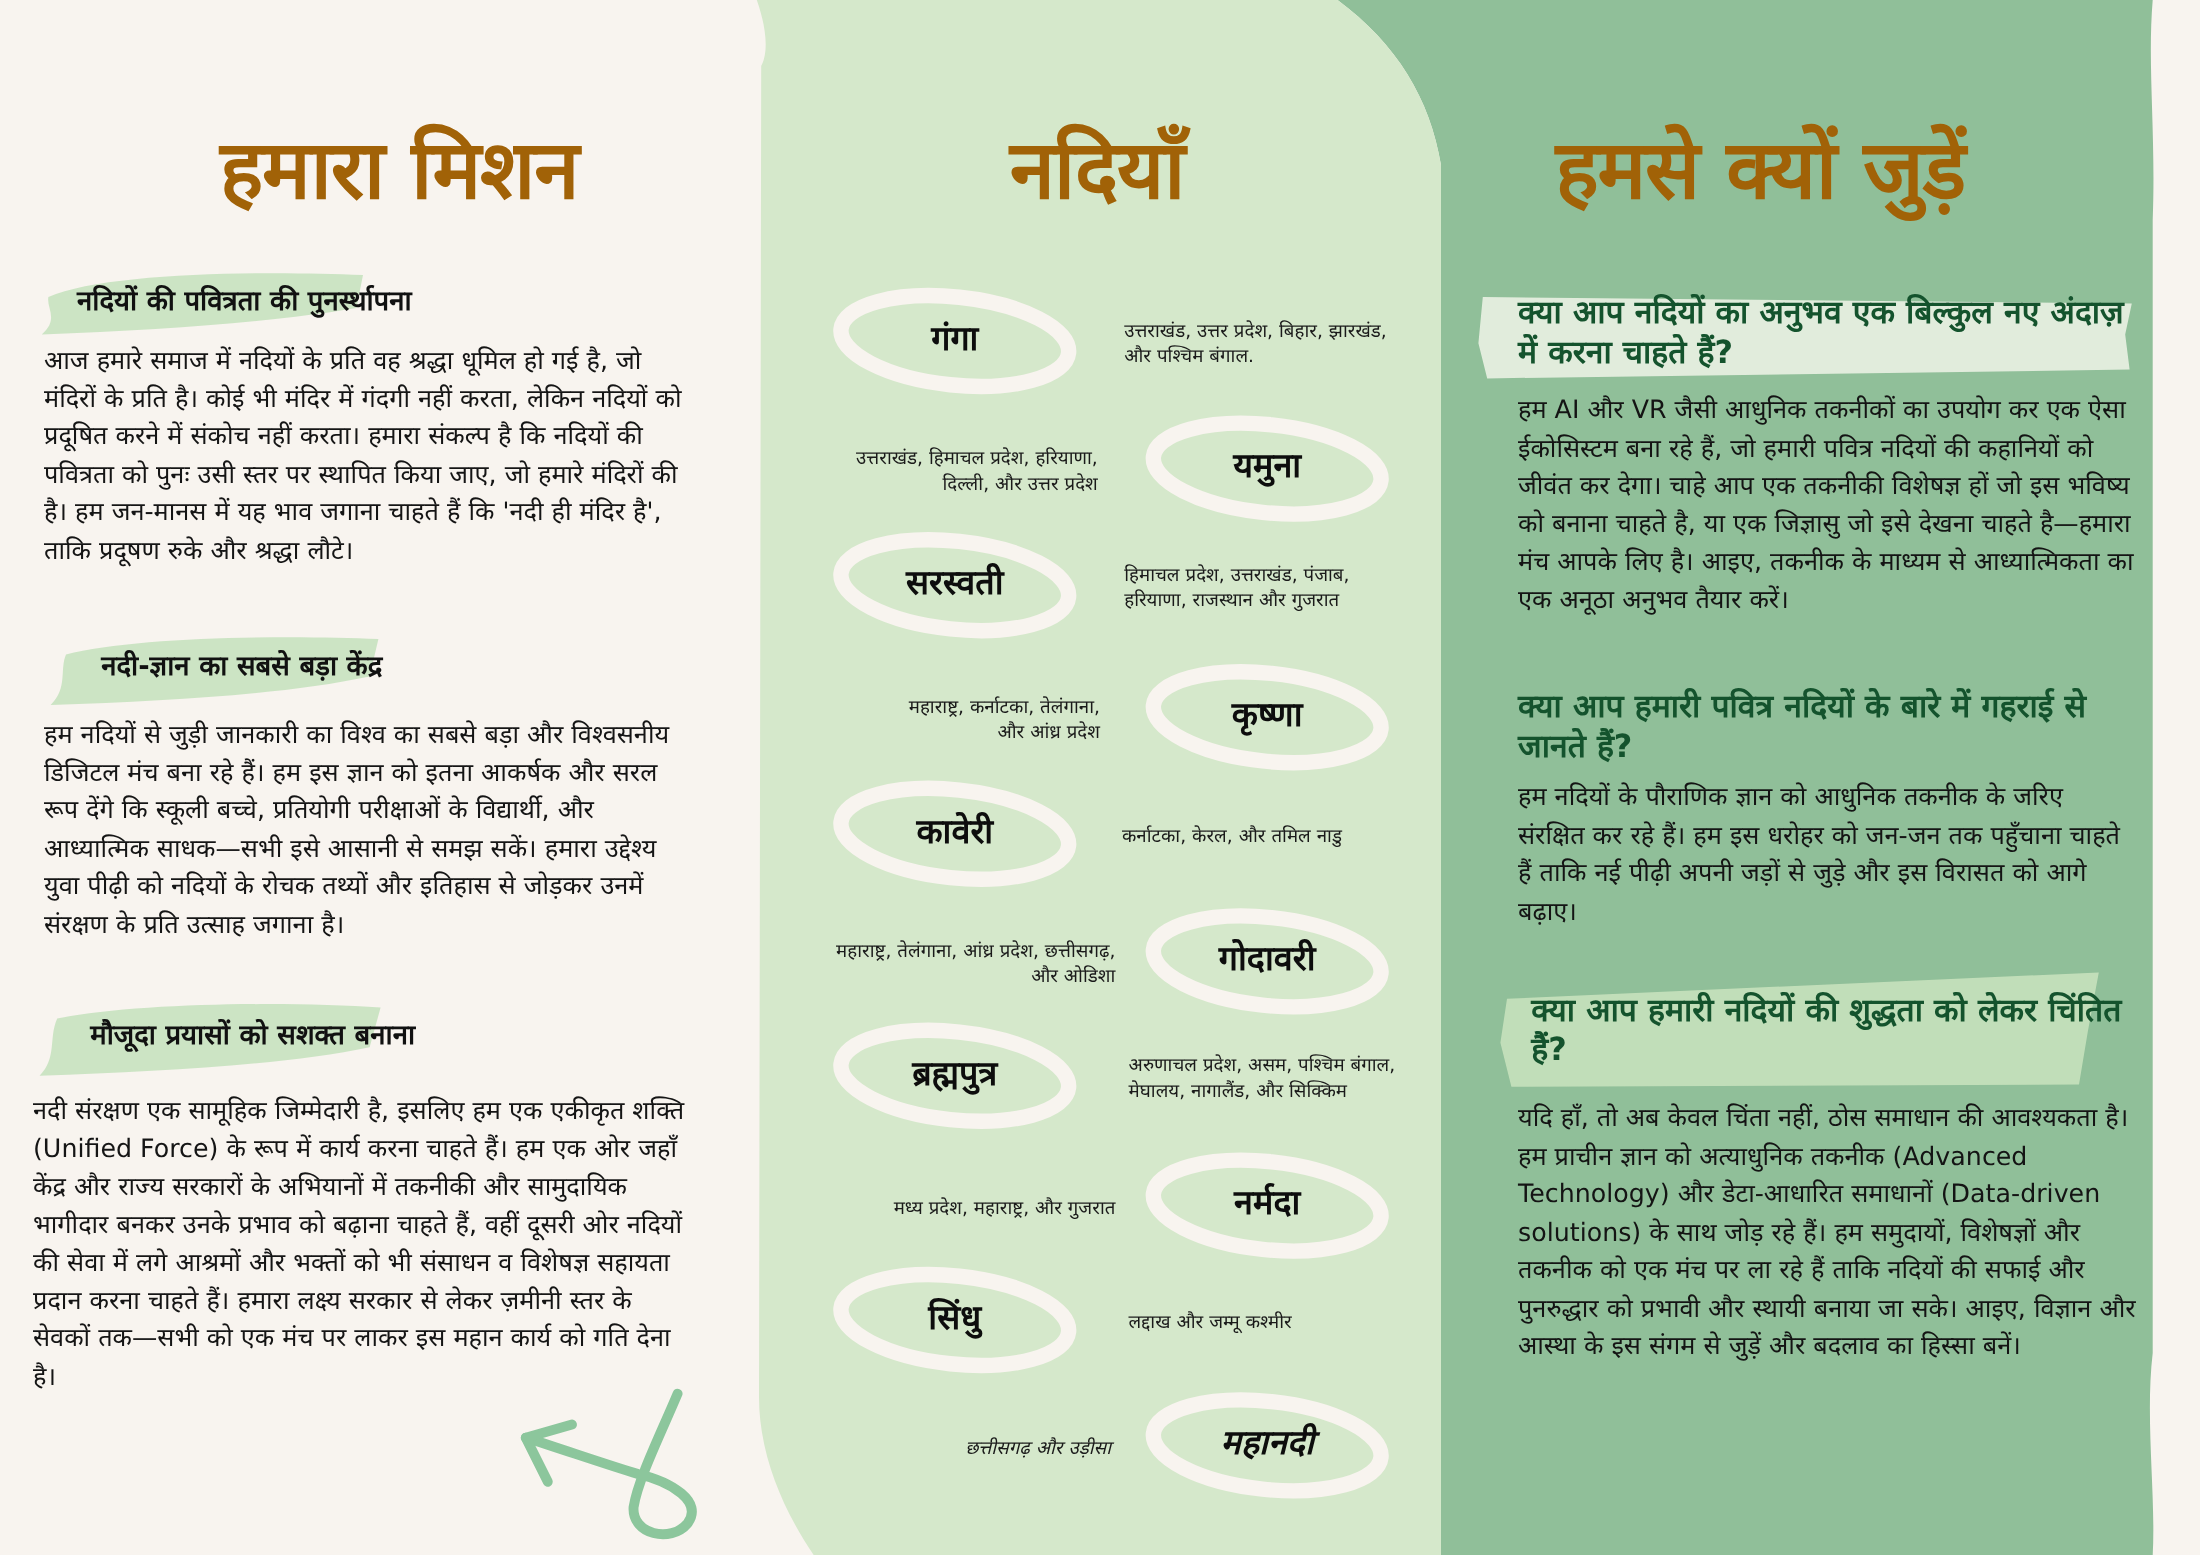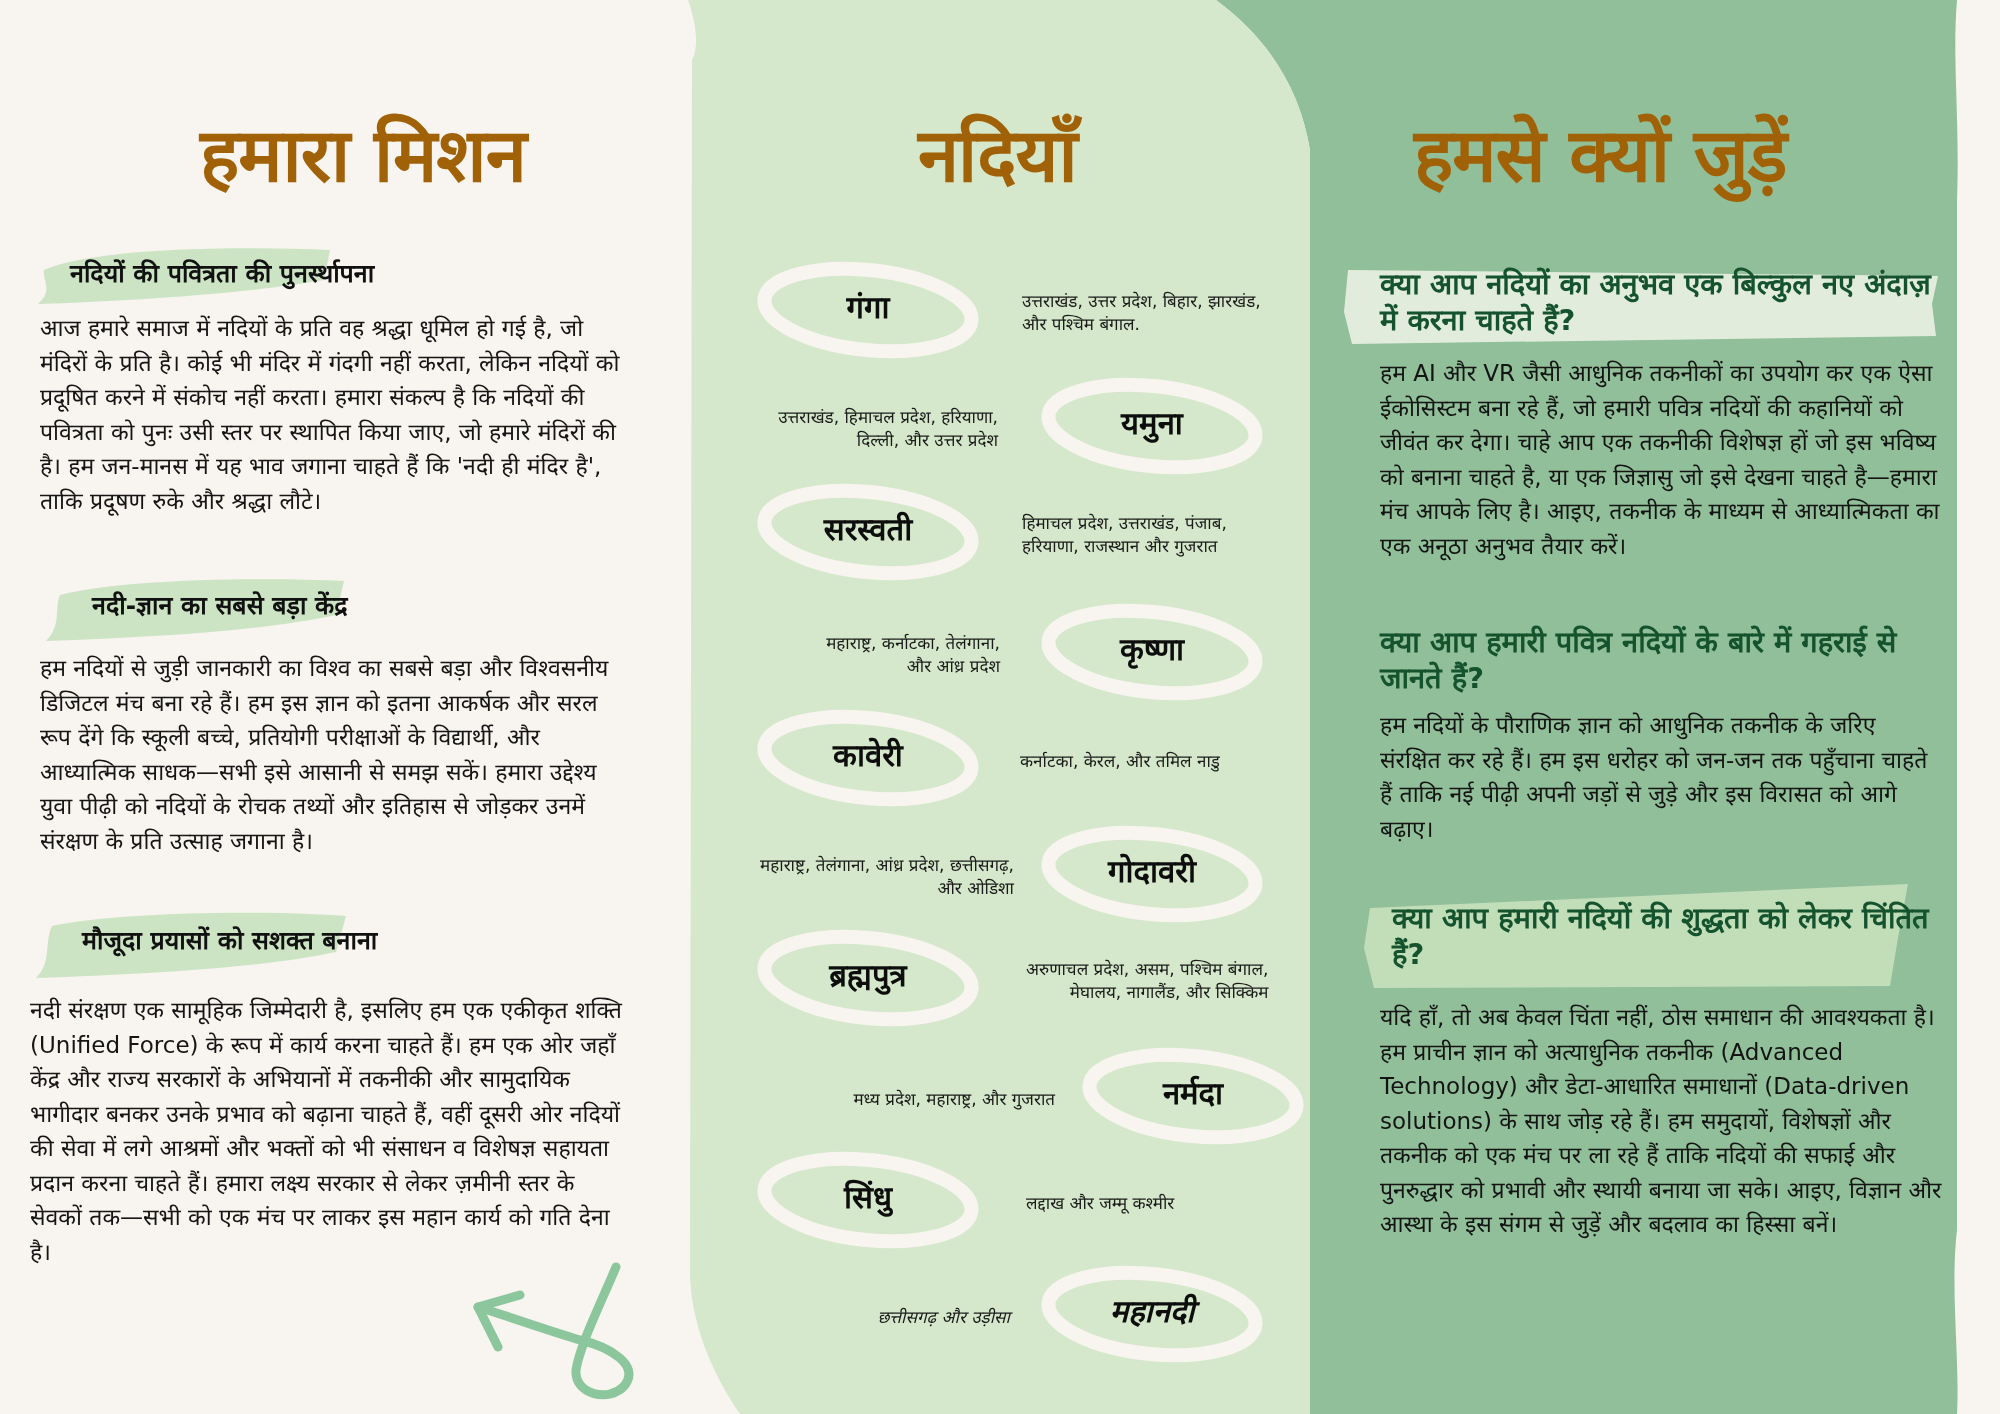--- a/index.html
+++ b/index.html
@@ -198,25 +198,25 @@
     </div>
   </div>
 
   <div class="river-row" style="top:926px;">
     <div class="ellipse" style="left:62px;">
       <svg width="232" height="104" viewBox="0 0 232 104">
           <ellipse cx="116" cy="52" rx="104" ry="40" fill="none" stroke="#f8f4ef" stroke-width="14" transform="rotate(6 116 52)"></ellipse>
         </svg>
       <div class="river-name">ब्रह्मपुत्र</div>
     </div>
-    <div class="river-states" style="left:336px;text-align:right;"><span style="white-space:pre-line;">अरुणाचल प्रदेश, असम, पश्चिम बंगाल,
+    <div class="river-states" style="left:336px;"><span style="white-space:pre-line;">अरुणाचल प्रदेश, असम, पश्चिम बंगाल,
 मेघालय, नागालैंड, और सिक्किम</span></div>
   </div>
 
-  <div class="river-row" style="top:1044px;margin-left:41px;">
+  <div class="river-row" style="top:1044px;">
     <div class="river-states" style="right:306px; text-align:right;"><span style="white-space:pre-line;">मध्य प्रदेश, महाराष्ट्र, और गुजरात</span></div>
     <div class="ellipse" style="left:346px;">
       <svg width="232" height="104" viewBox="0 0 232 104">
           <ellipse cx="116" cy="52" rx="104" ry="40" fill="none" stroke="#f8f4ef" stroke-width="14" transform="rotate(6 116 52)"></ellipse>
         </svg>
       <div class="river-name">नर्मदा</div>
     </div>
   </div>
 
   <div class="river-row" style="top:1148px;">

